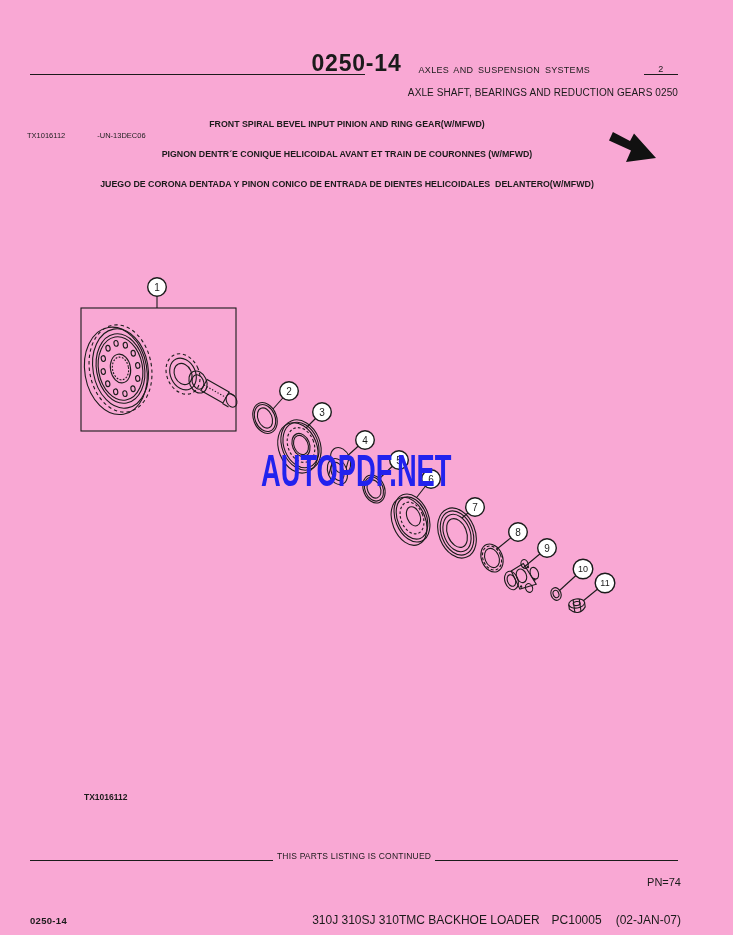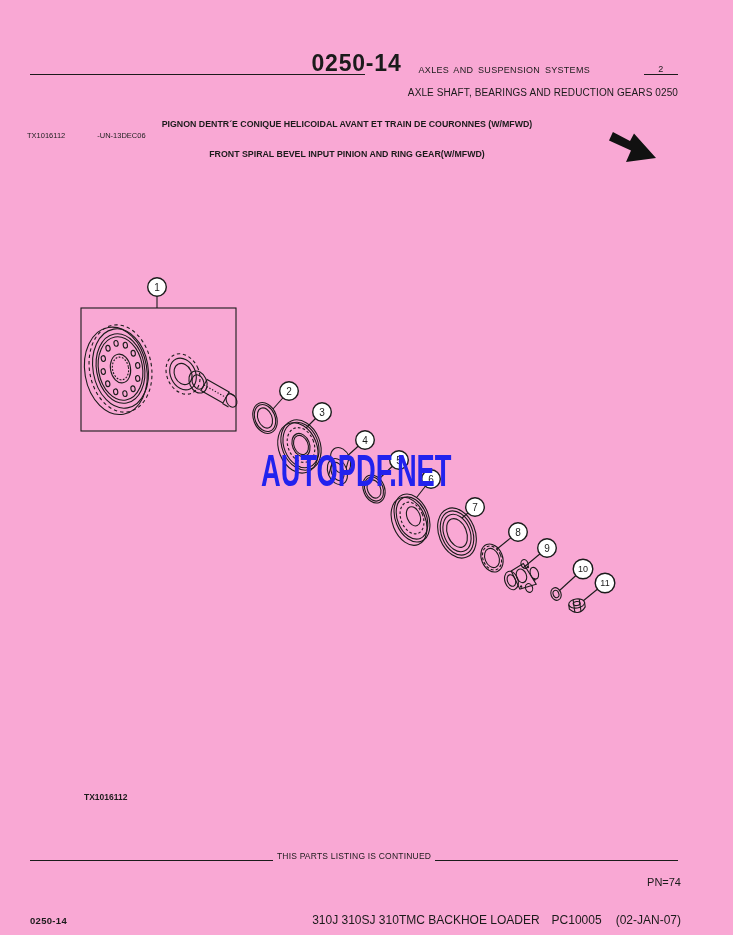--- a/index.html
+++ b/index.html
@@ -62,22 +62,23 @@
 
   <div class="hdr-row">
     <span class="rule"></span>
     <span class="hdr-label">AXLES AND SUSPENSION SYSTEMS</span>
     <span class="pagenum-cell">2</span>
   </div>
 
   <div class="subhdr">AXLE SHAFT, BEARINGS AND REDUCTION GEARS 0250</div>
 
   <div class="titles">
+    <div>FRONT SPIRAL BEVEL INPUT PINION AND RING GEAR(W/MFWD)</div>
     <div>PIGNON DENTR´E CONIQUE HELICOIDAL AVANT ET TRAIN DE COURONNES (W/MFWD)</div>
-    <div>FRONT SPIRAL BEVEL INPUT PINION AND RING GEAR(W/MFWD)</div>
+    <div>JUEGO DE CORONA DENTADA Y PINON CONICO DE ENTRADA DE DIENTES HELICOIDALES  DELANTERO(W/MFWD)</div>
   </div>
 
   <div class="figtag">
     <span>TX1016112</span><span class="code">-UN-13DEC06</span>
   </div>
 
   <svg class="diagram" width="733" height="935" viewBox="0 0 733 935">
 
     <g>
       <path d="M612.9,131.9 L630,141 L634,133.5 L656,158 L626,162 L631,150.5 L609,140.5 Z" fill="#111" stroke="none"></path>

